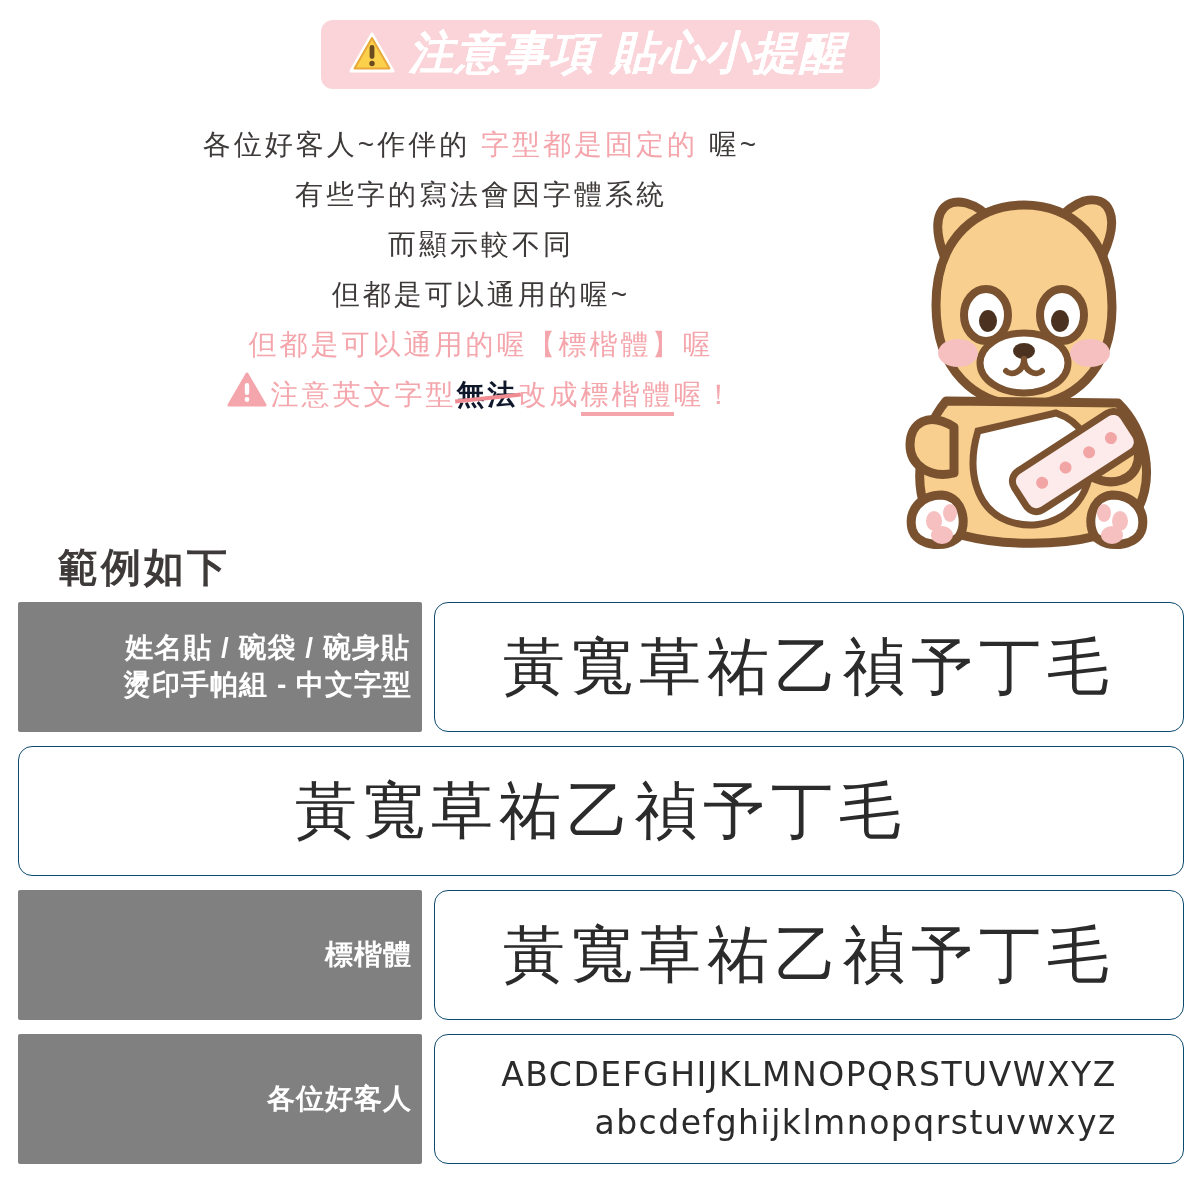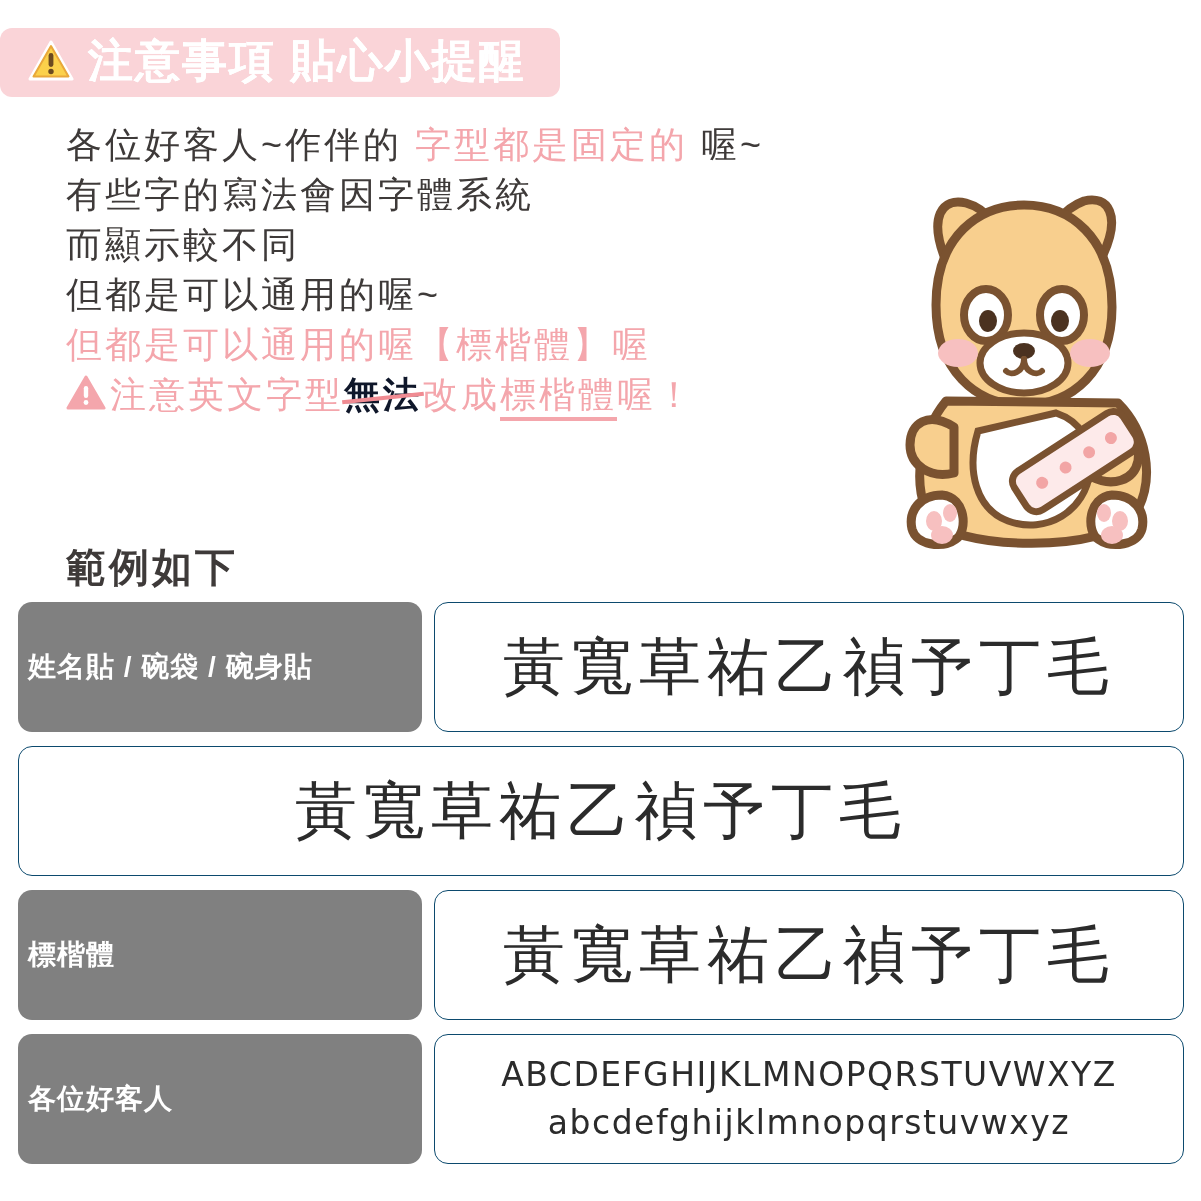--- a/index.html
+++ b/index.html
@@ -10,22 +10,23 @@
     background: #ffffff;
     font-family: "Liberation Sans", "DejaVu Sans", sans-serif;
     overflow: hidden;
     position: relative;
   }
 
   
   .banner-wrap {
     width: 100%;
     display: flex;
-    justify-content: flex-start;
-    padding-top: 28px;
+    justify-content: center;
+    padding-top: 20px;
+    font-style: italic;
   }
   .banner {
     background: #fad4d8;
     border-radius: 12px;
     padding: 10px 34px 14px 28px;
     display: flex;
     align-items: center;
     gap: 14px;
   }
   .banner-title {
@@ -45,25 +46,26 @@
   .warn-tri svg { display:block; }
 
   
   .text-block {
     position: absolute;
     top: 120px;
     left: 66px;
     width: 830px;
   }
   .line {
-    font-size: 36px;
+    font-size: 28px;
     line-height: 50px;
     color: #3e3a39;
     letter-spacing: 3px;
     white-space: nowrap;
+    text-align: center;
   }
   .pink { color: #f4a6ac; }
   .line.pink-line { color: #f4a6ac; }
   .strike-red {
     color: #0f172a;
     font-weight: bold;
     position: relative;
     display: inline-block;
   }
   .strike-red::after {
@@ -81,21 +83,21 @@
   }
   .inline-warn {
     display: inline-block;
     vertical-align: -4px;
     margin-right: 4px;
   }
 
   .examples-title {
     position: absolute;
     top: 540px;
-    left: 66px;
+    left: 58px;
     font-size: 40px;
     font-weight: bold;
     color: #3e3a39;
     letter-spacing: 3px;
   }
 
   
   .rows {
     position: absolute;
     top: 602px;
@@ -105,25 +107,25 @@
   .row {
     display: flex;
     gap: 12px;
     margin-bottom: 14px;
     height: 130px;
   }
   .row-label {
     width: 404px;
     flex: 0 0 404px;
     background: #808080;
-    border-radius: 14px;
+    border-radius: 2px;
     color: #ffffff;
     display: flex;
     align-items: center;
-    justify-content: flex-start;
+    justify-content: flex-end;
     text-align: center;
     font-size: 28px;
     font-weight: bold;
     line-height: 1.32;
     letter-spacing: 1px;
     padding: 0 10px;
   }
   .row-sample {
     flex: 1 1 auto;
     border: 1px solid #0c4a6e;
@@ -142,21 +144,21 @@
   }
   .sample-rounded { font-family: "DejaVu Sans", sans-serif; font-weight: 500; }
   .sample-hei { font-family: "Liberation Sans", sans-serif; font-weight: 400; }
   .sample-kai { font-family: "DejaVu Serif", serif; font-weight: 400; font-style: normal; }
   .sample-latin {
     font-family: "DejaVu Sans", sans-serif;
     font-size: 33px;
     letter-spacing: 1.5px;
     line-height: 1.45;
     color: #2b2b2b;
-    text-align: center;
+    text-align: right;
     white-space: nowrap;
   }
 
   
   .shiba {
     position: absolute;
     left: 850px;
     top: 165px;
     width: 340px;
     height: 390px;
@@ -252,20 +254,21 @@
 </div>
 
 <div class="examples-title">範例如下</div>
 
 <div class="rows">
 
   <div class="row">
     <div class="row-label">
       <span>
         <span>姓名貼 / 碗袋 / 碗身貼</span><br>
+        <span>燙印手帕組 - 中文字型</span>
       </span>
     </div>
     <div class="row-sample">
       <span class="sample-text sample-rounded">黃寬草祐乙禎予丁毛</span>
     </div>
   </div>
 
   <div class="row">
     <div class="row-sample">
       <span class="sample-text sample-hei">黃寬草祐乙禎予丁毛</span>

